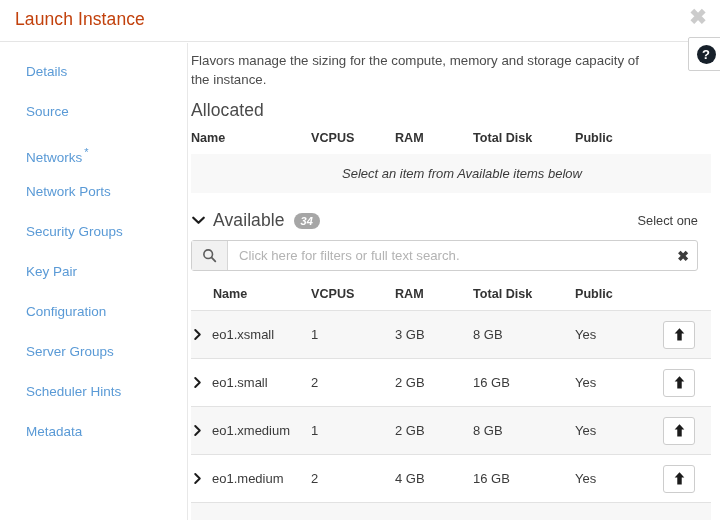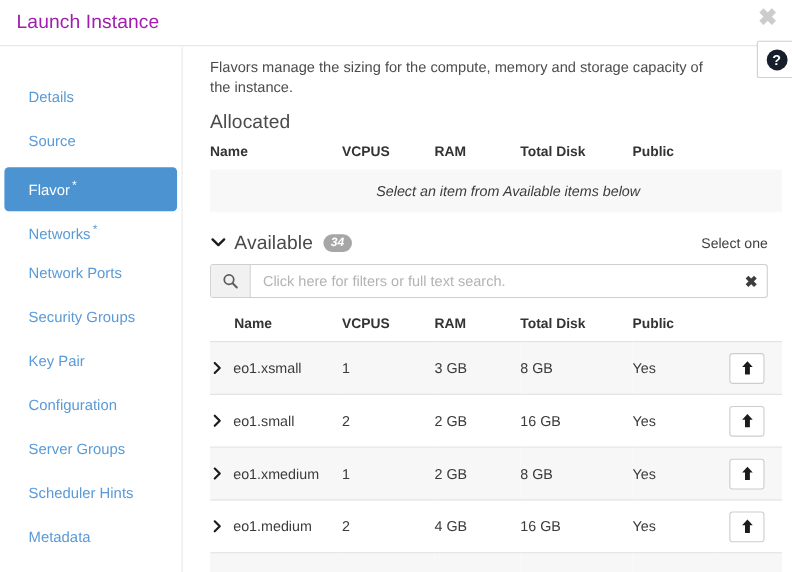--- a/index.html
+++ b/index.html
@@ -22,21 +22,21 @@
     position: absolute;
     left: 0; top: 0; right: 0; height: 42px;
     border-bottom: 1px solid #e5e5e5;
     box-sizing: border-box;
     background: #fff;
   }
   .modal-title {
     position: absolute;
     left: 15px; top: 9px;
     font-size: 17.5px;
-    color: #a21caf;
+    color: #c2410c;
     font-weight: normal;
     letter-spacing: 0.1px;
     white-space: nowrap;
   }
   .close-btn {
     position: absolute;
     right: 11px; top: 6px;
     width: 22px; height: 22px;
     line-height: 22px;
     text-align: center;
@@ -75,24 +75,24 @@
     line-height: 19px;
     text-align: center;
     display: block;
     font-family: "Liberation Sans", sans-serif;
   }
 
   
   .sidebar {
     position: absolute;
     left: 0; top: 43px;
-    width: 166px; bottom: 0;
+    width: 188px; bottom: 0;
     border-right: 1px solid #e8e8e8;
     box-sizing: border-box;
-    padding-top: 29px;
+    padding-top: 12px;
     background: #fff;
   }
   .nav-item {
     display: block;
     position: relative;
     margin: 0 4px 0 4px;
     padding: 9px 0 9px 22px;
     font-size: 13.5px;
     color: #5a9ad6;
     cursor: pointer;
@@ -308,23 +308,20 @@
   <div class="help-btn">
     <span class="help-circle">?</span>
   </div>
 
   <div class="sidebar">
     <div class="nav-item">
       <span>Details</span>
     </div>
     <div class="nav-item">
       <span>Source</span>
-    </div>
-    <div class="nav-item active">
-      <span>Flavor</span><span class="req-star">*</span>
     </div>
     <div class="nav-item">
       <span>Networks</span><span class="req-star">*</span>
     </div>
     <div class="nav-item">
       <span>Network Ports</span>
     </div>
     <div class="nav-item">
       <span>Security Groups</span>
     </div>

